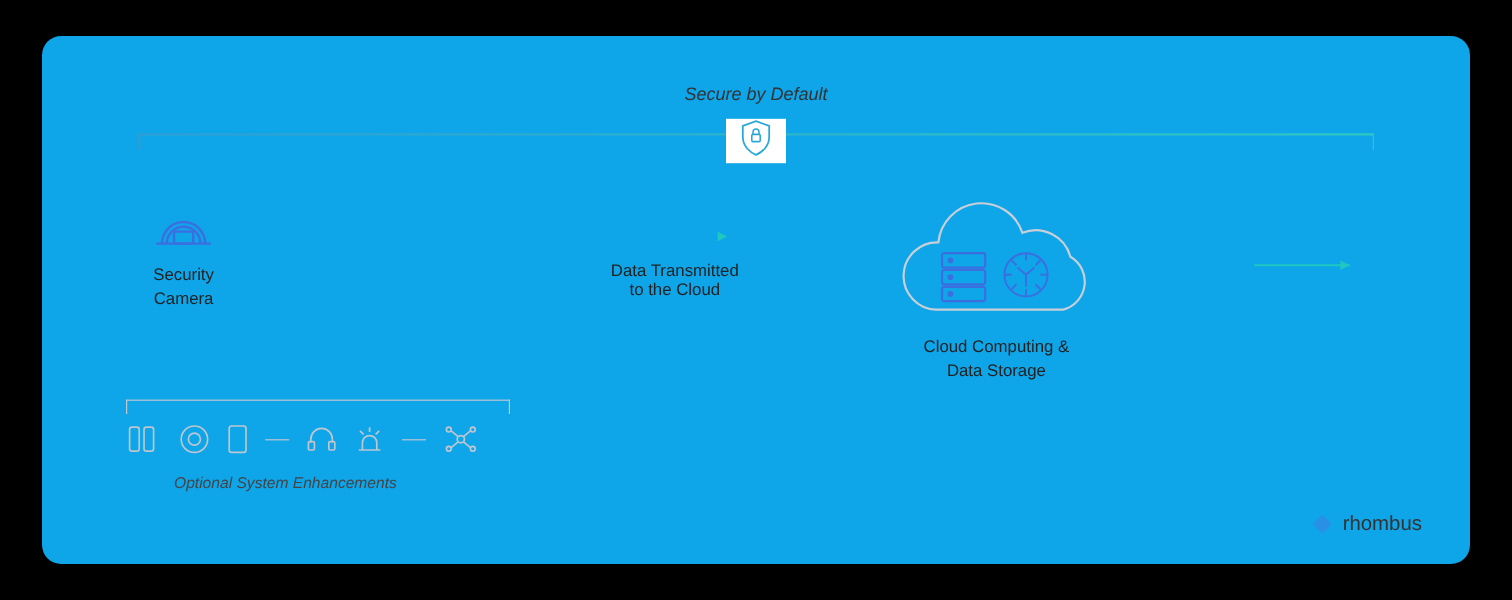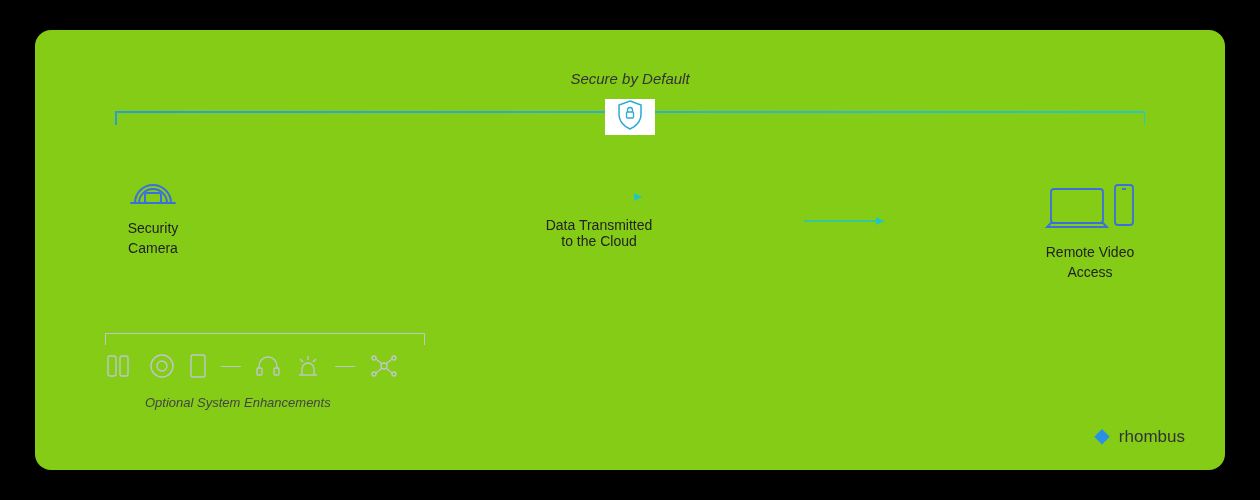--- a/index.html
+++ b/index.html
@@ -6,21 +6,21 @@
   body {
     font-family: -apple-system, BlinkMacSystemFont, "Segoe UI", Helvetica, Arial, sans-serif;
     background: #000;
     width: 1260px;
     height: 500px;
     display: flex;
     align-items: center;
     justify-content: center;
   }
   .card {
-    background: #84cc16;
+    background: #0ea5e9;
     width: 1190px;
     height: 440px;
     border-radius: 16px;
     box-shadow: 0 20px 60px rgba(0,0,0,0.5);
     position: relative;
     padding: 40px 50px 30px 50px;
   }
   .secure-header {
     text-align: center;
     font-style: italic;
@@ -174,40 +174,48 @@
             <stop offset="1" stop-color="#1fc7c1"></stop>
           </linearGradient>
         </defs>
         <line x1="0" y1="6" x2="310" y2="6" stroke="url(#g1)" stroke-width="1.6"></line>
         <path d="M310 6 l-8 -4 v8 z" fill="#1fc7c1"></path>
       </svg>
       <div class="arrow-label" style="white-space:pre-line">Data Transmitted
 to the Cloud</div>
     </div>
 
+    <div class="node">
+      <svg width="200" height="120" viewBox="0 0 200 120">
+        <path d="M50 95 a28 28 0 0 1 2 -56 a36 36 0 0 1 70 -8 a30 30 0 0 1 40 20 a24 24 0 0 1 -6 44 H50 Z" fill="none" stroke="#c9cfd8" stroke-width="1.8"></path>
+        <g stroke="#3b6fe0" stroke-width="1.8" fill="none">
+          <rect x="55" y="48" width="36" height="12" rx="2"></rect>
+          <rect x="55" y="62" width="36" height="12" rx="2"></rect>
+          <rect x="55" y="76" width="36" height="12" rx="2"></rect>
+          <circle cx="62" cy="54" r="1.5" fill="#3b6fe0"></circle>
+          <circle cx="62" cy="68" r="1.5" fill="#3b6fe0"></circle>
+          <circle cx="62" cy="82" r="1.5" fill="#3b6fe0"></circle>
+        </g>
+        <g stroke="#3b6fe0" stroke-width="1.6" fill="none">
+          <circle cx="125" cy="66" r="18"></circle>
+          <path d="M125 48 v6 M125 84 v-6 M107 66 h6 M143 66 h-6 M113 54 l4 4 M137 78 l-4 -4 M137 54 l-4 4 M113 78 l4 -4"></path>
+          <path d="M118 60 l7 6 l7 -6 M125 66 v10"></path>
+        </g>
+      </svg>
+      <div class="node-label" style="white-space:pre-line;margin-top:-4px">Cloud Computing &amp;
+Data Storage</div>
+    </div>
 
     <div class="arrow arrow-short" style="padding-top:52px">
       <svg viewBox="0 0 90 12" preserveAspectRatio="none" height="12">
         <line x1="0" y1="6" x2="80" y2="6" stroke="#1fc7c1" stroke-width="1.6"></line>
         <path d="M80 6 l-8 -4 v8 z" fill="#1fc7c1"></path>
       </svg>
     </div>
 
-    <div class="node" style="padding-top:18px">
-      <svg width="90" height="52" viewBox="0 0 90 52">
-        <g stroke="#3b6fe0" stroke-width="1.8" fill="none">
-          <rect x="6" y="8" width="52" height="34" rx="3"></rect>
-          <path d="M2 46 h60 l-4 -4 H6 z"></path>
-          <rect x="70" y="4" width="18" height="40" rx="3"></rect>
-          <line x1="77" y1="8" x2="81" y2="8"></line>
-        </g>
-      </svg>
-      <div class="node-label" style="white-space:pre-line">Remote Video
-Access</div>
-    </div>
 
   </div>
 
   <div class="enhancements">
     <div class="enh-bracket"></div>
     <div class="enh-icons">
       <svg width="30" height="26">
           <g stroke="#bfc6cf" stroke-width="1.4" fill="none">
             <rect x="3" y="3" width="8" height="20" rx="2"></rect>
             <rect x="15" y="3" width="8" height="20" rx="2"></rect>

